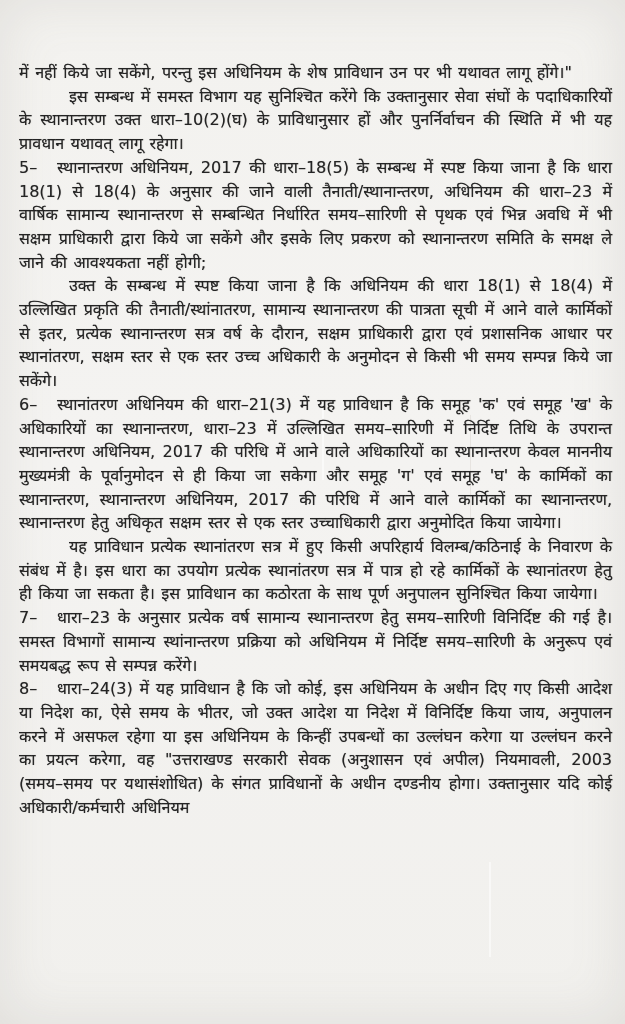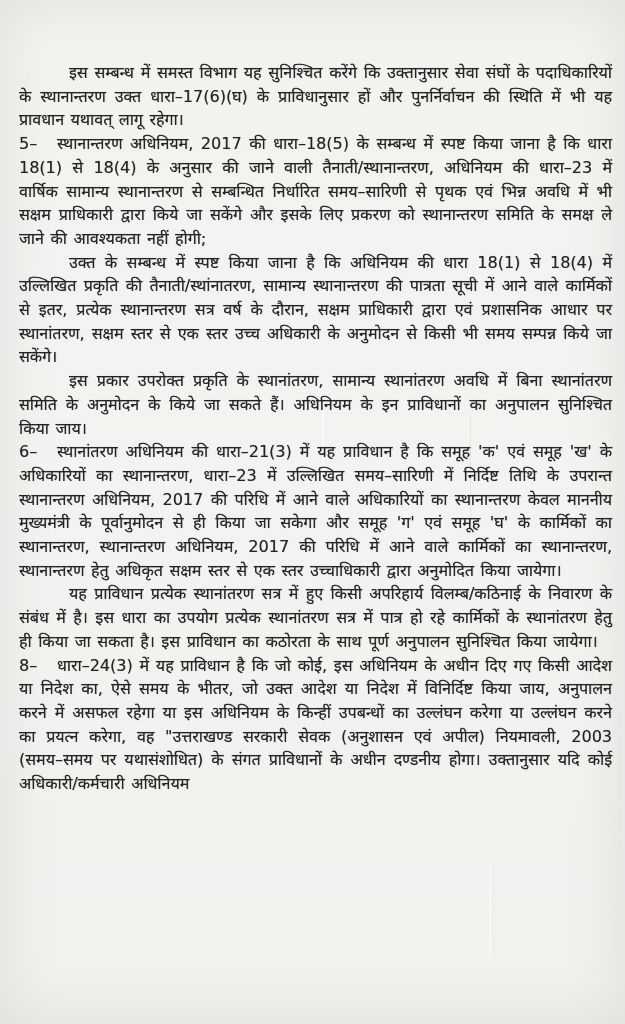--- a/index.html
+++ b/index.html
@@ -64,31 +64,32 @@
 <body>
 
 <div class="page">
 
   <div class="streak streak-1"></div>
   <div class="streak streak-2"></div>
   <div class="streak streak-3"></div>
 
   <div class="text-block">
 
+    <p>में नहीं किये जा सकेंगे, परन्तु इस अधिनियम के शेष प्राविधान उन पर भी यथावत लागू होंगे।"</p>
 
-    <p class="ind">इस सम्बन्ध में समस्त विभाग यह सुनिश्चित करेंगे कि उक्तानुसार सेवा संघों के पदाधिकारियों के स्थानान्तरण उक्त धारा–17(6)(घ) के प्राविधानुसार हों और पुनर्निर्वाचन की स्थिति में भी यह प्रावधान यथावत् लागू रहेगा।</p>
+    <p class="ind">इस सम्बन्ध में समस्त विभाग यह सुनिश्चित करेंगे कि उक्तानुसार सेवा संघों के पदाधिकारियों के स्थानान्तरण उक्त धारा–10(2)(घ) के प्राविधानुसार हों और पुनर्निर्वाचन की स्थिति में भी यह प्रावधान यथावत् लागू रहेगा।</p>
 
     <p><span class="num">5–</span><span>स्थानान्तरण अधिनियम, 2017 की धारा–18(5) के सम्बन्ध में स्पष्ट किया जाना है कि धारा 18(1) से 18(4) के अनुसार की जाने वाली तैनाती/स्थानान्तरण, अधिनियम की धारा–23 में वार्षिक सामान्य स्थानान्तरण से सम्बन्धित निर्धारित समय–सारिणी से पृथक एवं भिन्न अवधि में भी सक्षम प्राधिकारी द्वारा किये जा सकेंगे और इसके लिए प्रकरण को स्थानान्तरण समिति के समक्ष ले जाने की आवश्यकता नहीं होगी;</span></p>
 
 
     <p class="ind">उक्त के सम्बन्ध में स्पष्ट किया जाना है कि अधिनियम की धारा 18(1) से 18(4) में उल्लिखित प्रकृति की तैनाती/स्थांनातरण, सामान्य स्थानान्तरण की पात्रता सूची में आने वाले कार्मिकों से इतर, प्रत्येक स्थानान्तरण सत्र वर्ष के दौरान, सक्षम प्राधिकारी द्वारा एवं प्रशासनिक आधार पर स्थानांतरण, सक्षम स्तर से एक स्तर उच्च अधिकारी के अनुमोदन से किसी भी समय सम्पन्न किये जा सकेंगे।</p>
 
-    <p class="ind">इस प्रकार उपरोक्त प्रकृति के स्थानांतरण, सामान्य स्थानांतरण अवधि में बिना स्थानांतरण समिति के अनुमोदन के किये जा सकते हैं। अधिनियम के इन प्राविधानों का अनुपालन सुनिश्चित किया जाय।</p>
 
     <p><span class="num">6–</span><span>स्थानांतरण अधिनियम की धारा–21(3) में यह प्राविधान है कि समूह 'क' एवं समूह 'ख' के अधिकारियों का स्थानान्तरण, धारा–23 में उल्लिखित समय–सारिणी में निर्दिष्ट तिथि के उपरान्त स्थानान्तरण अधिनियम, 2017 की परिधि में आने वाले अधिकारियों का स्थानान्तरण केवल माननीय मुख्यमंत्री के पूर्वानुमोदन से ही किया जा सकेगा और समूह 'ग' एवं समूह 'घ' के कार्मिकों का स्थानान्तरण, स्थानान्तरण अधिनियम, 2017 की परिधि में आने वाले कार्मिकों का स्थानान्तरण, स्थानान्तरण हेतु अधिकृत सक्षम स्तर से एक स्तर उच्चाधिकारी द्वारा अनुमोदित किया जायेगा।</span></p>
 
     <p class="ind">यह प्राविधान प्रत्येक स्थानांतरण सत्र में हुए किसी अपरिहार्य विलम्ब/कठिनाई के निवारण के संबंध में है। इस धारा का उपयोग प्रत्येक स्थानांतरण सत्र में पात्र हो रहे कार्मिकों के स्थानांतरण हेतु ही किया जा सकता है। इस प्राविधान का कठोरता के साथ पूर्ण अनुपालन सुनिश्चित किया जायेगा।</p>
 
+    <p><span class="num">7–</span><span>धारा–23 के अनुसार प्रत्येक वर्ष सामान्य स्थानान्तरण हेतु समय–सारिणी विनिर्दिष्ट की गई है। समस्त विभागों सामान्य स्थांनान्तरण प्रक्रिया को अधिनियम में निर्दिष्ट समय–सारिणी के अनुरूप एवं समयबद्ध रूप से सम्पन्न करेंगे।</span></p>
 
     <p><span class="num">8–</span><span>धारा–24(3) में यह प्राविधान है कि जो कोई, इस अधिनियम के अधीन दिए गए किसी आदेश या निदेश का, ऐसे समय के भीतर, जो उक्त आदेश या निदेश में विनिर्दिष्ट किया जाय, अनुपालन करने में असफल रहेगा या इस अधिनियम के किन्हीं उपबन्धों का उल्लंघन करेगा या उल्लंघन करने का प्रयत्न करेगा, वह "उत्तराखण्ड सरकारी सेवक (अनुशासन एवं अपील) नियमावली, 2003 (समय–समय पर यथासंशोधित) के संगत प्राविधानों के अधीन दण्डनीय होगा। उक्तानुसार यदि कोई अधिकारी/कर्मचारी अधिनियम</span></p>
 
   </div>
 </div>
 
 </body></html>

